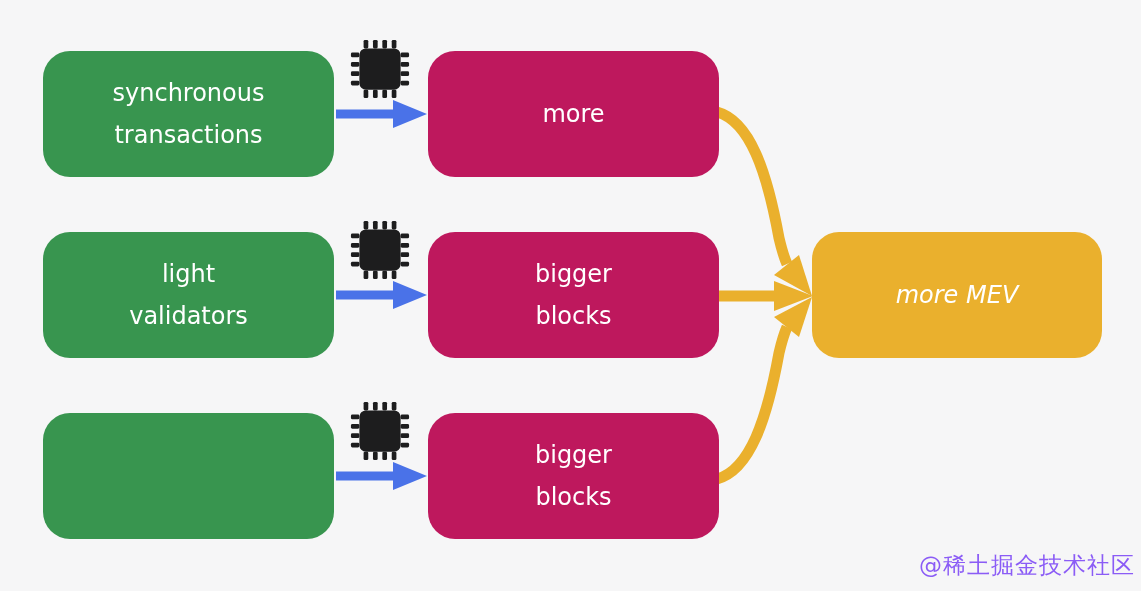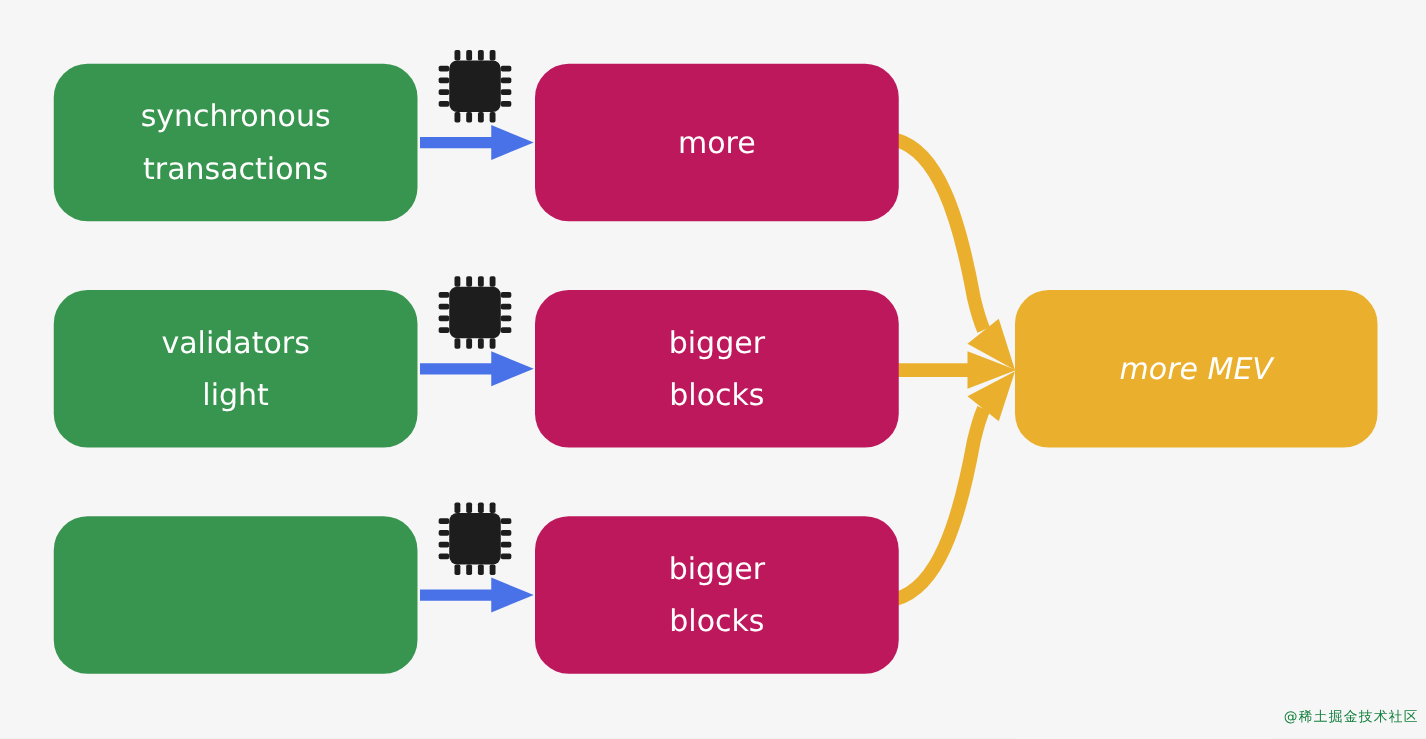--- a/index.html
+++ b/index.html
@@ -46,22 +46,22 @@
   .cause-3  { left: 43px;  top: 413px; }
   .effect-1 { left: 428px; top: 51px;  }
   .effect-2 { left: 428px; top: 232px; }
   .effect-3 { left: 428px; top: 413px; }
   .outcome  { left: 812px; top: 232px; width: 290px; font-style: italic; }
 
   .watermark {
     position: absolute;
     right: 6px;
     bottom: 10px;
-    font-size: 11px;
-    color: #15803d;
+    font-size: 23px;
+    color: #8b5cf6;
     letter-spacing: 1px;
   }
 </style>
 </head>
 <body>
 
 <div class="canvas">
 
   <svg class="overlay" viewBox="0 0 1141 591" aria-hidden="true">
     <defs>
@@ -123,22 +123,22 @@
       <path d="M 717 479 C 750 470, 767 419, 779 353 Q 783 336 787 327" fill="none" stroke="#eab02d" stroke-width="11"></path>
       <polygon points="812,297 774,317 799,337" fill="#eab02d"></polygon>
     </g>
   </svg>
 
   <div class="node green cause-1">
     <span>synchronous</span>
     <span>transactions</span>
   </div>
   <div class="node green cause-2">
+    <span>light</span>
     <span>validators</span>
-    <span>light</span>
   </div>
   <div class="node green cause-3">
   </div>
 
   <div class="node blue effect-1">
     <span>more</span>
   </div>
   <div class="node blue effect-2">
     <span>bigger</span>
     <span>blocks</span>

